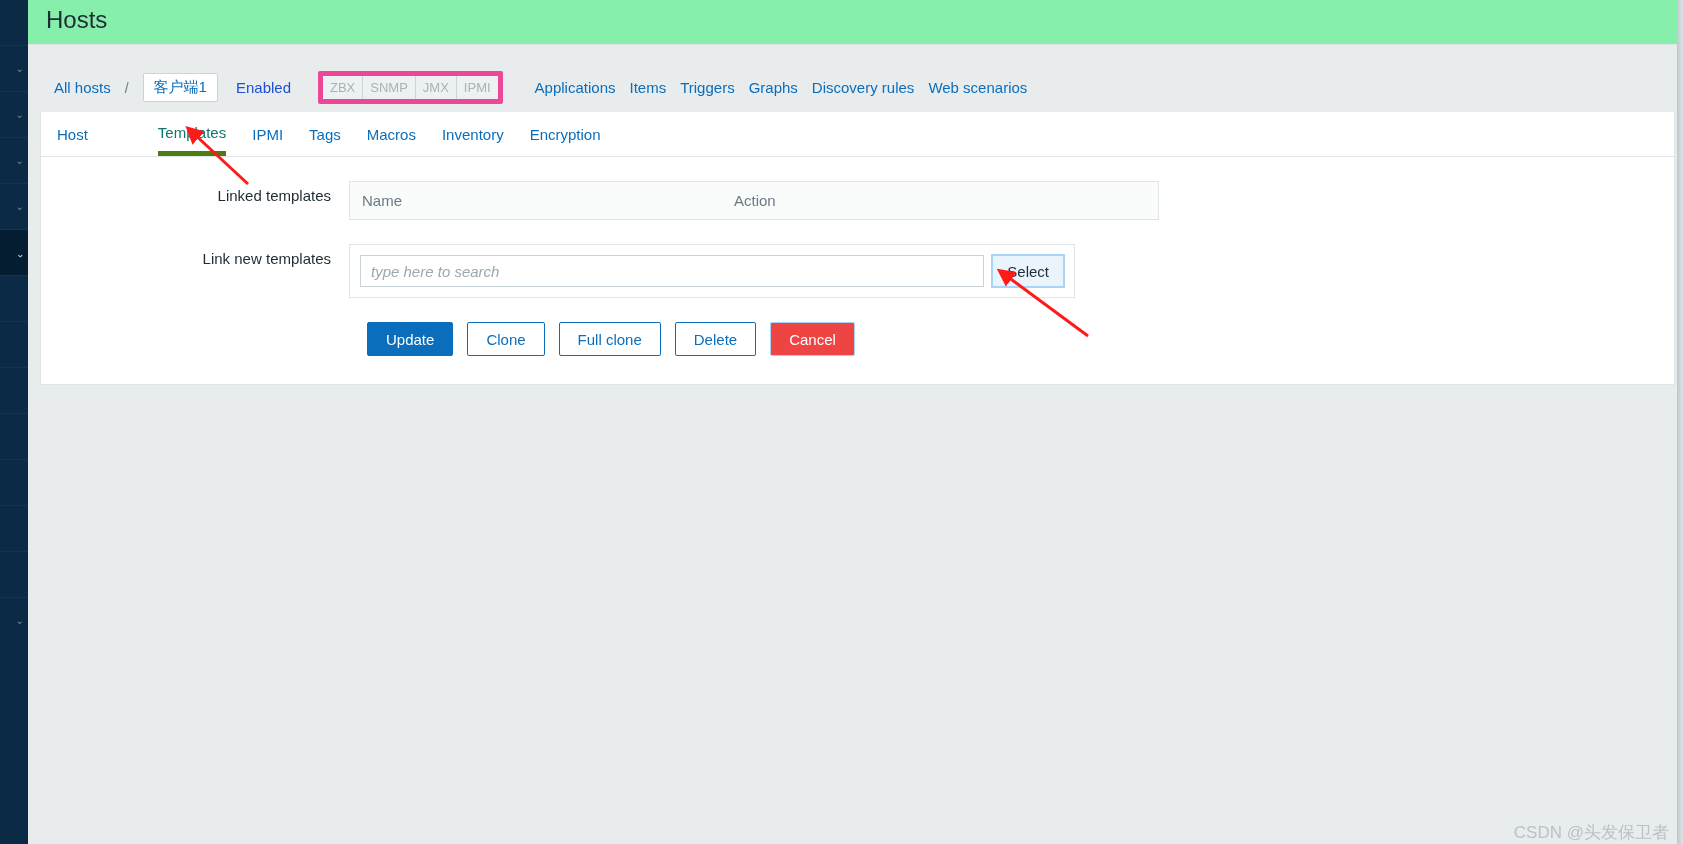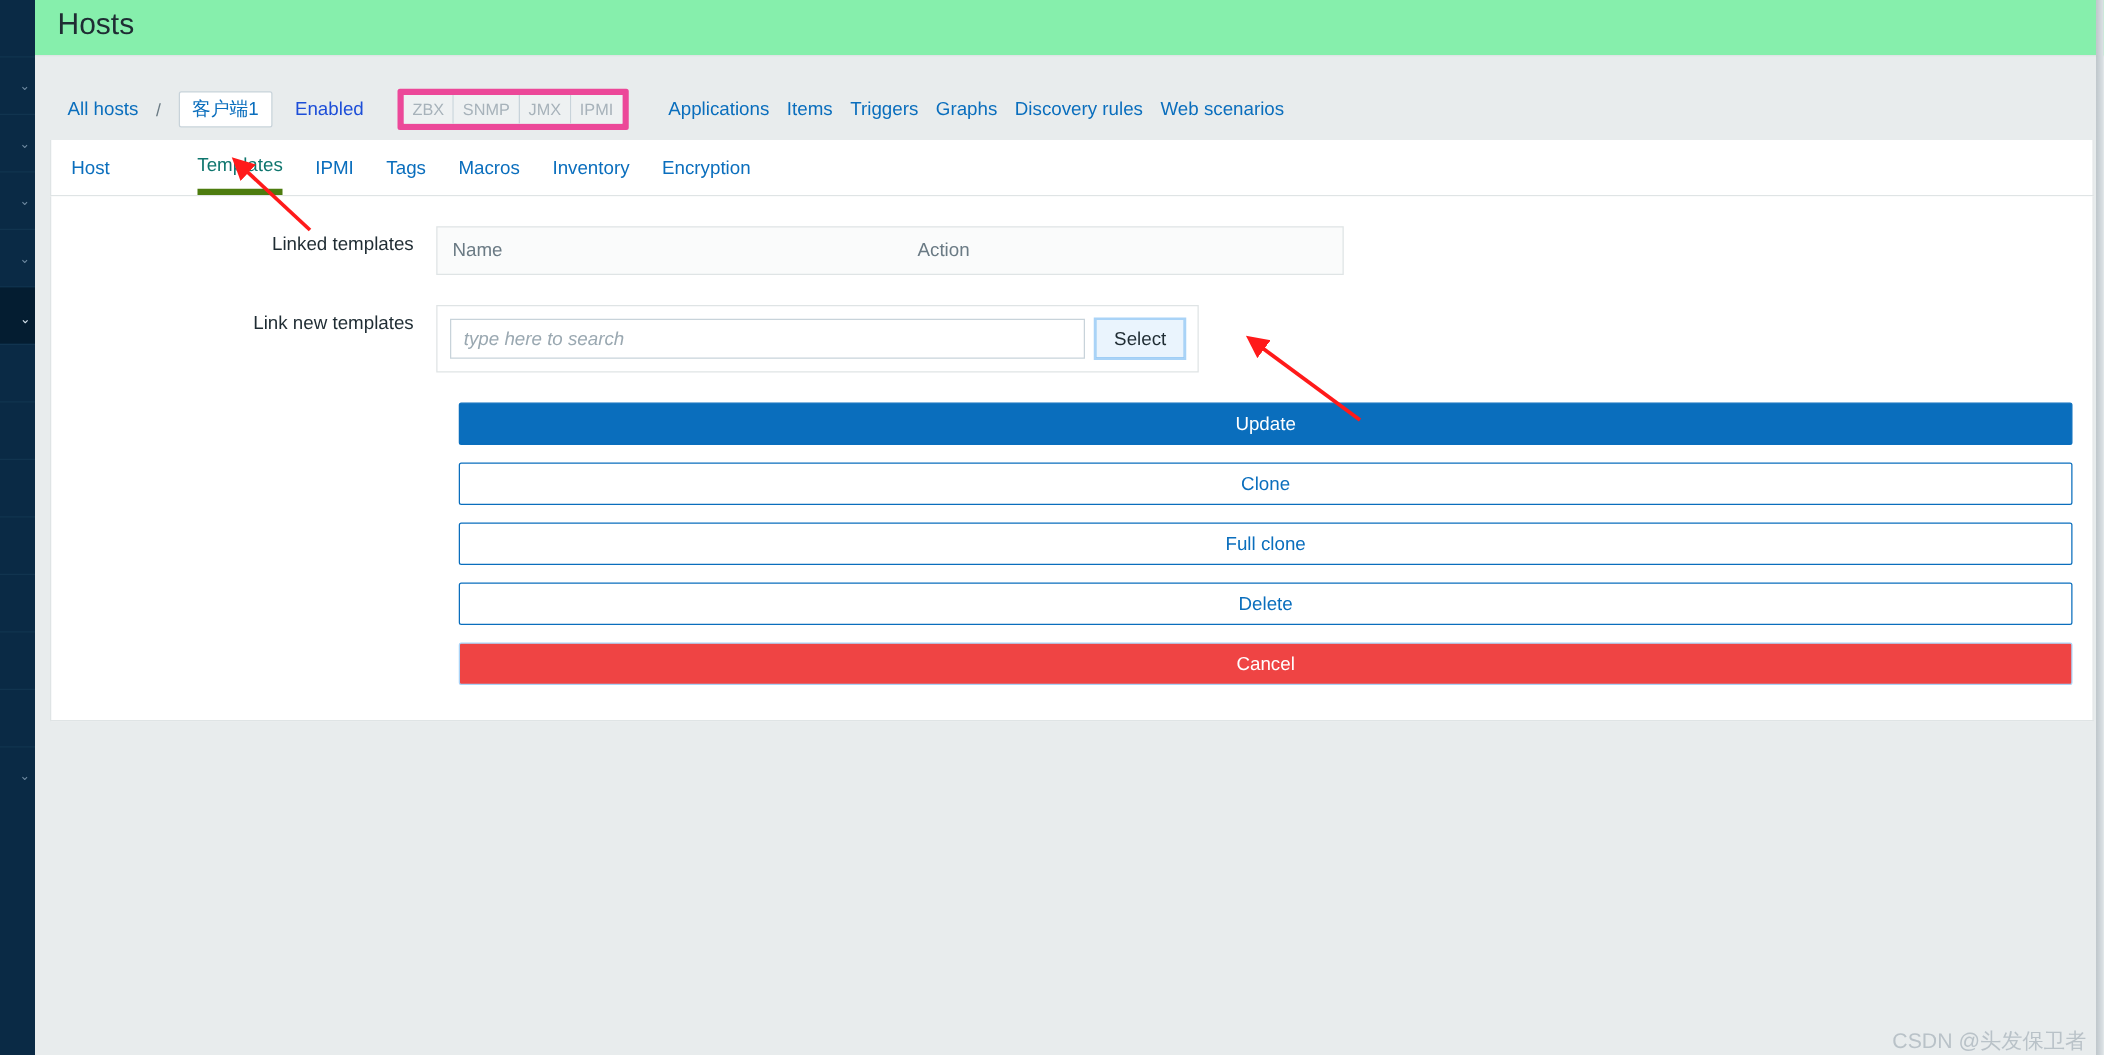--- a/index.html
+++ b/index.html
@@ -61,42 +61,42 @@
   }
   .tab.active { color:#0f766e; border-bottom:5px solid #4d7c0f;margin-left:44px; }
 
   
   .form-area { background:#fff; border:1px solid #dfe4e5; border-top:none; padding:24px 16px 28px;}
   .frow { display:flex; align-items:flex-start; margin-bottom:24px; }
   .flabel { width:292px; text-align:right; font-size:15px; color:#1f2c33; padding-right:18px; padding-top:6px;}
   .fcontrol { flex: 0 0 auto; }
 
   .linked-table {
-    width:726px; border:1px solid #dfe4e5; background:#fafbfb;
+    width:810px; border:1px solid #dfe4e5; background:#fafbfb;
     display:flex;
   }
   .linked-table .col { padding:10px 12px; color:#6a7a84; font-size:15px;}
   .linked-table .col.name { width:372px; }
   .linked-table .col.action { flex:1; }
 
   .link-new-wrap {
-    width:610px; border:1px solid #dfe4e5; background:#fff;
+    width:726px; border:1px solid #dfe4e5; background:#fff;
     padding:10px 10px; display:flex; gap:8px; align-items:center;
   }
   .search-input {
     flex:1; height:32px; border:1px solid #c8d3da; background:#fff;
     padding:0 10px; font-size:15px; color:#1f2c33; outline:none;
   }
   .search-input::placeholder { color:#9aa8b1; font-style:italic;}
   .mini-btn {
     height:32px; padding:0 14px; border:1px solid #4aa0e8; background:#eaf4fd;
     color:#1f2c33; font-size:15px; cursor:pointer; outline:2px solid #a9d3f7; outline-offset:-1px;
   }
 
-  .btn-row { display:flex; gap:14px; margin-left:310px;flex-direction:column; }
+  .btn-row { display:flex; gap:14px; margin-left:310px; }
   .btn {
     height:34px; padding:0 18px; border:1px solid #0a6ebd; background:#fff;
     color:#0a6ebd; font-size:15px; cursor:pointer; border-radius:2px;
   }
   .btn.primary { background:#0a6ebd; color:#fff; }
   .btn.muted { background:#ef4444; border-color:#a9d3f7; color:#fff; }
 
   
   .arrow { position:absolute; pointer-events:none; }
 

